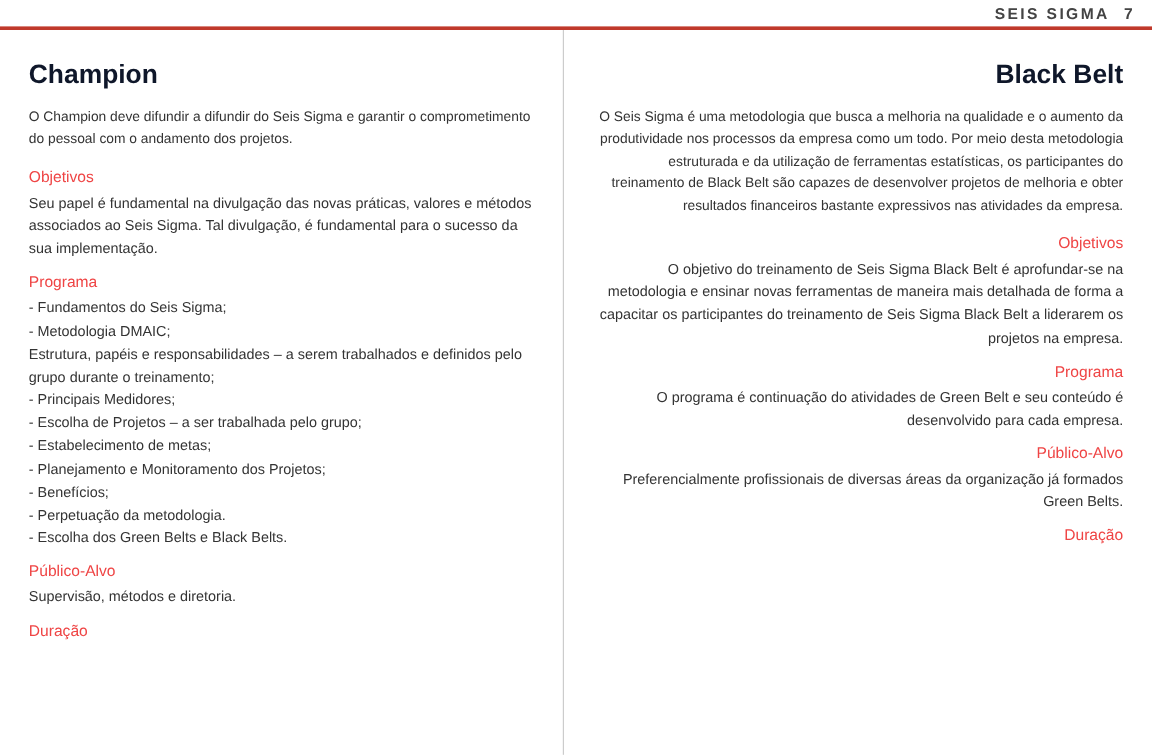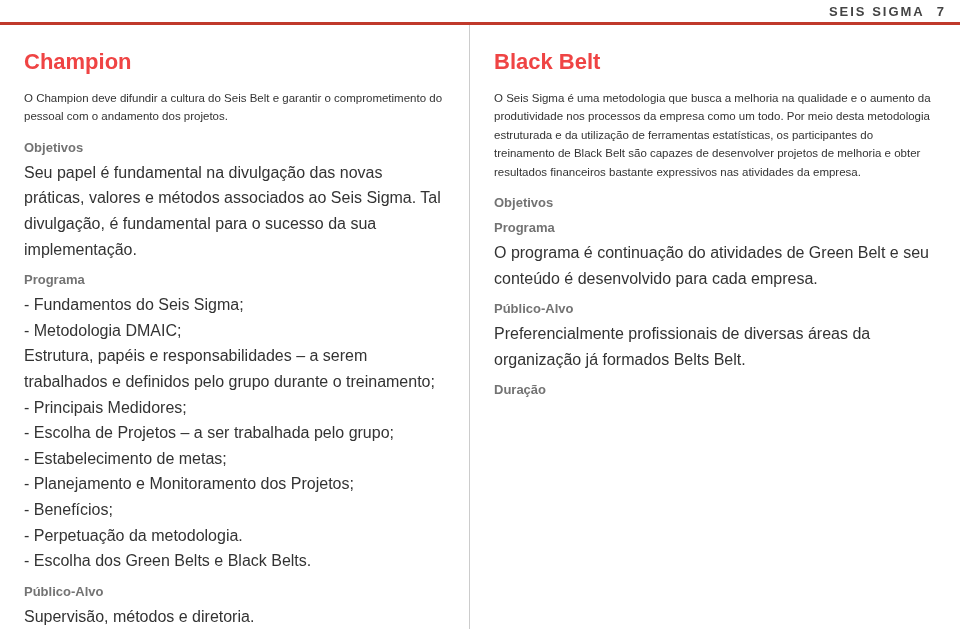--- a/index.html
+++ b/index.html
@@ -77,46 +77,47 @@
     .left-column {
       width: 470px;
       padding: 24px 24px 16px 24px;
       border-right: 1px solid #cccccc;
     }
 
     
     .right-column {
       width: 490px;
       padding: 24px 24px 16px 24px;
+      text-align: right;
     }
 
     .section-main-title {
       font-size: 22px;
       font-weight: bold;
-      color: #ef4444;
+      color: #0f172a;
       margin-bottom: 14px;
     }
 
     .intro-text {
       font-size: 11.5px;
       line-height: 1.6;
       color: #333333;
       margin-bottom: 14px;
     }
 
     .section-subtitle {
       font-size: 13px;
-      font-weight: bold;
-      color: #737373;
+      font-weight: normal;
+      color: #ef4444;
       margin-bottom: 5px;
       margin-top: 10px;
     }
 
     .section-body {
-      font-size: 16px;
+      font-size: 12px;
       line-height: 1.6;
       color: #333333;
       margin-bottom: 10px;
     }
   </style>
 </head>
 <body>
 
 <div class="page-container">
 
@@ -124,21 +125,21 @@
     <span class="header-title">SEIS SIGMA</span>
     <span class="page-number">7</span>
   </div>
 
   <div class="accent-line"></div>
 
   <div class="main-content">
 
     <div class="left-column">
       <div class="section-main-title">Champion</div>
-      <div class="intro-text">O Champion deve difundir a cultura do Seis Belt e garantir o comprometimento do pessoal com o andamento dos projetos.</div>
+      <div class="intro-text">O Champion deve difundir a difundir do Seis Sigma e garantir o comprometimento do pessoal com o andamento dos projetos.</div>
 
       <div>
         <div class="section-subtitle">Objetivos</div>
         <div class="section-body">Seu papel é fundamental na divulgação das novas práticas, valores e métodos associados ao Seis Sigma. Tal divulgação, é fundamental para o sucesso da sua implementação.</div>
       </div>
 
       <div>
         <div class="section-subtitle">Programa</div>
         <div class="section-body">
           - Fundamentos do Seis Sigma;<br>
@@ -163,30 +164,31 @@
         <div class="section-subtitle">Duração</div>
       </div>
     </div>
 
     <div class="right-column">
       <div class="section-main-title">Black Belt</div>
       <div class="intro-text">O Seis Sigma é uma metodologia que busca a melhoria na qualidade e o aumento da produtividade nos processos da empresa como um todo. Por meio desta metodologia estruturada e da utilização de ferramentas estatísticas, os participantes do treinamento de Black Belt são capazes de desenvolver projetos de melhoria e obter resultados financeiros bastante expressivos nas atividades da empresa.</div>
 
       <div>
         <div class="section-subtitle">Objetivos</div>
+        <div class="section-body">O objetivo do treinamento de Seis Sigma Black Belt é aprofundar-se na metodologia e ensinar novas ferramentas de maneira mais detalhada de forma a capacitar os participantes do treinamento de Seis Sigma Black Belt a liderarem os projetos na empresa.</div>
       </div>
 
       <div>
         <div class="section-subtitle">Programa</div>
         <div class="section-body">O programa é continuação do atividades de Green Belt e seu conteúdo é desenvolvido para cada empresa.</div>
       </div>
 
       <div>
         <div class="section-subtitle">Público-Alvo</div>
-        <div class="section-body">Preferencialmente profissionais de diversas áreas da organização já formados Belts Belt.</div>
+        <div class="section-body">Preferencialmente profissionais de diversas áreas da organização já formados Green Belts.</div>
       </div>
 
       <div>
         <div class="section-subtitle">Duração</div>
       </div>
     </div>
 
   </div>
 </div>
 

